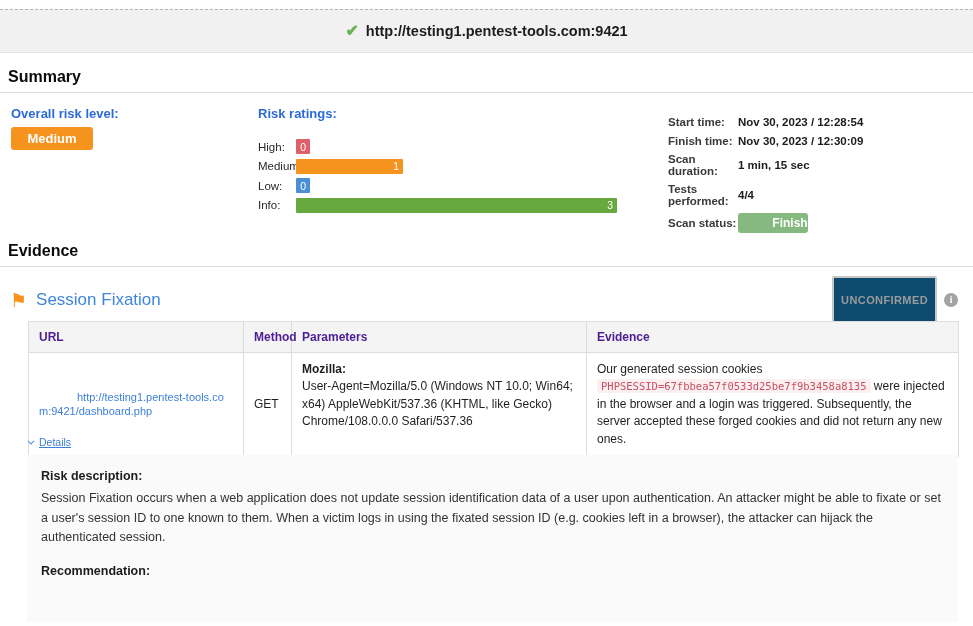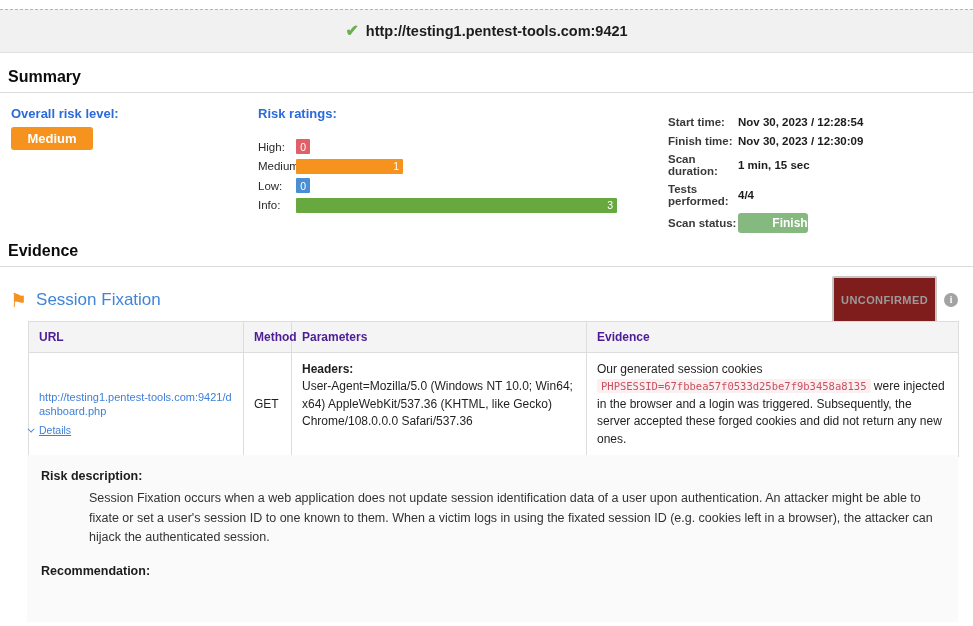--- a/index.html
+++ b/index.html
@@ -41,51 +41,51 @@
     font-size:12px; display:flex; align-items:center; justify-content:center;padding-left:48px; }
 
   
   .finding-header { top:286px; left:10px; width:948px; height:28px;
     display:flex; align-items:center; }
   .flag-icon { color:#f6921e; font-size:19px; line-height:1; margin-right:9px; }
   .finding-title { font-size:17px; color:#3f86d8; }
   .finding-right { margin-left:auto; display:flex; align-items:center; gap:7px; }
   .unconfirmed-badge { border:2px solid #c6c6c6; border-radius:2px;
     color:#9b9b9b; font-size:11px; font-weight:bold; letter-spacing:.4px;
-    padding:16px 7px; background:#7f1d1d; }
+    padding:16px 7px; background:#0c4a6e; }
   .info-icon { width:14px; height:14px; border-radius:50%; background:#a3a3a3;
     color:#fff; font-size:9.5px; font-weight:bold; display:flex;
     align-items:center; justify-content:center; font-family:"Liberation Serif",serif; }
 
   
   table.findings { top:321px; left:28px; width:930px; border-collapse:collapse;
     table-layout:fixed; font-size:12px; }
   table.findings th, table.findings td { border:1px solid #ddd; padding:8px 10px;
     text-align:left; }
   table.findings th { background:#f4f4f5; font-weight:bold; color:#4c1d95;
     height:27px; }
   table.findings td { height:80px; }
   td.c-url, td.c-method { vertical-align:middle; }
   td.c-params, td.c-evidence { vertical-align:top; line-height:1.45; }
-  .url-link { color:#3d7fd9; font-size:11px; text-decoration:none; word-break:break-all; }
+  .url-link { color:#3d7fd9; font-size:11px; text-decoration:none; word-break:break-all;margin-left:38px; }
   .bold { font-weight:bold; }
   .code-chip { font-family:"DejaVu Sans Mono", monospace; font-size:10.5px;
     color:#c9505e; background:#fbeff1; padding:1px 4px; border-radius:2px; }
 
   
-  .details-link { top:424px; left:30px; font-size:10.5px; color:#3d7fd9;
+  .details-link { top:436px; left:30px; font-size:10.5px; color:#3d7fd9;
     display:flex; align-items:center; gap:4px; text-decoration:none; }
   .details-link .txt { text-decoration:underline; }
   .chevron-down { width:5px; height:5px; border-left:1.5px solid #3d7fd9;
     border-bottom:1.5px solid #3d7fd9; transform:rotate(-45deg) translateY(-2px); }
   .details-box { top:455px; left:27px; width:931px; height:167px;
     background:#fafafa; padding:12px 14px; font-size:12.5px; line-height:1.55;
     color:#333; }
   .details-box h4 { font-size:12.5px; color:#1c1c1c; margin-bottom:3px; }
-  .details-box .para { margin-bottom:14px;margin-left:48px; }
+  .details-box .para { margin-bottom:14px; }
 </style>
 </head>
 <body>
 
 <div class="abs topbar">
   <span class="check-icon">✔</span>
   <span class="target-url">http://testing1.pentest-tools.com:9421</span>
 </div>
 
 <div class="abs section-title" style="top:68px; left:8px;">Summary</div>
@@ -166,21 +166,21 @@
       <th>Method</th>
       <th>Parameters</th>
       <th>Evidence</th>
     </tr>
   </thead>
   <tbody>
     <tr>
       <td class="c-url"><a href="#" class="url-link">http://testing1.pentest-tools.com:9421/dashboard.php</a></td>
       <td class="c-method">GET</td>
       <td class="c-params">
-        <span class="bold">Headers:</span><br>
+        <span class="bold">Mozilla:</span><br>
         <span>User-Agent=Mozilla/5.0 (Windows NT 10.0; Win64; x64) AppleWebKit/537.36 (KHTML, like Gecko) Chrome/108.0.0.0 Safari/537.36</span>
       </td>
       <td class="c-evidence">
         <span>Our generated session cookies </span><span class="code-chip">PHPSESSID=67fbbea57f0533d25be7f9b3458a8135</span><span> were injected in the browser and a login was triggered. Subsequently, the server accepted these forged cookies and did not return any new ones.</span>
       </td>
     </tr>
   </tbody>
 </table>
 
 <a href="#" class="abs details-link">

